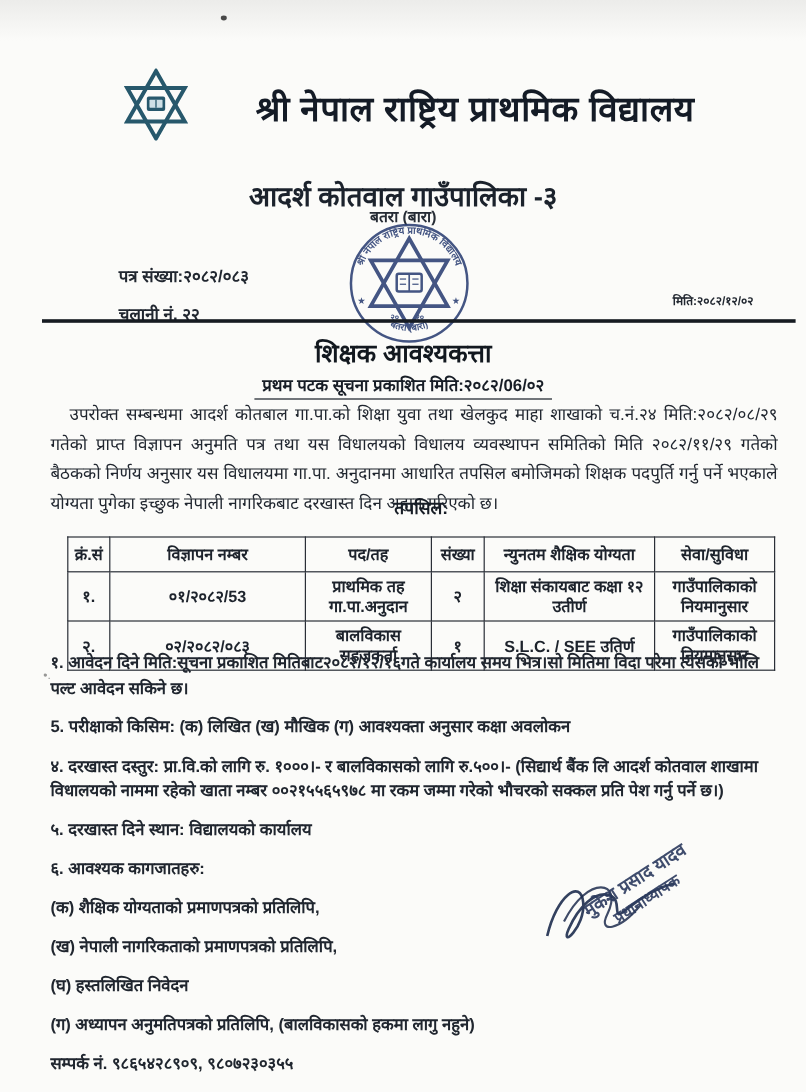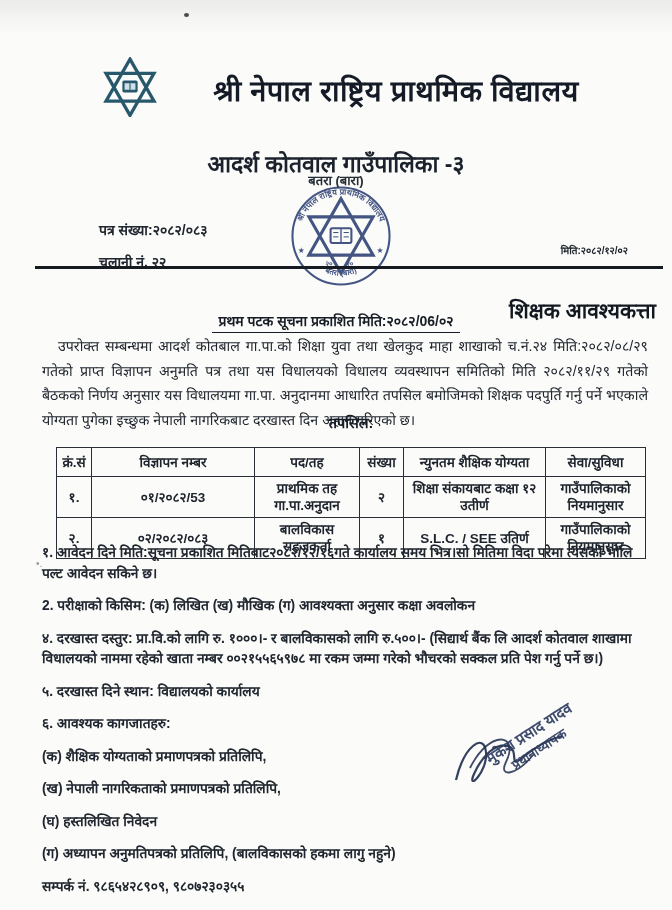--- a/index.html
+++ b/index.html
@@ -32,21 +32,21 @@
     text-align:center;font-size:13px;font-weight:600;color:#262c35;
   }
   .meta-left{position:absolute;left:54px;top:214px;font-size:14px;font-weight:bold;line-height:32px;margin-left:45px;}
   .meta-right{position:absolute;right:44px;top:243px;font-size:10px;font-weight:bold;}
   .seal{position:absolute;left:286px;top:184px;width:110px;height:104px;opacity:.88;}
   .rule{position:absolute;left:35px;top:266px;width:628px;height:3px;background:#161b22;}
 
   
   .notice-title{
     position:absolute;left:0;right:0;top:280px;
-    text-align:right;font-size:21px;font-weight:bold;color:#12181f;margin:16px;
+    text-align:center;font-size:21px;font-weight:bold;color:#12181f;margin:0;
   }
   .notice-subtitle{
     position:absolute;left:0;right:0;top:311px;text-align:center;
   }
   .notice-subtitle span{
     display:inline-block;font-size:14px;font-weight:bold;color:#171d26;
     border-bottom:1.6px solid #171d26;padding:0 6px 2px 6px;
   }
   .body-par{
     position:absolute;left:42px;top:334px;width:606px;
@@ -185,21 +185,21 @@
       <td>बालविकास सहजकर्ता</td>
       <td>१</td>
       <td>S.L.C. / SEE उतिर्ण</td>
       <td>गाउँपालिकाको नियमानुसार</td>
     </tr>
   </tbody>
     </table>
 
   <div class="terms">
     <p>१. आवेदन दिने मिति:सूचना प्रकाशित मितिबाट२०८२/१२/१६गते कार्यालय समय भित्र।सो मितिमा विदा परेमा त्यसको भोलि पल्ट आवेदन सकिने छ।</p>
-    <p>2. परीक्षाको किसिम: (क) लिखित (ख) मौखिक (ग) आवश्यक्ता अनुसार कक्षा अवलोकन</p>
+    <p>5. परीक्षाको किसिम: (क) लिखित (ख) मौखिक (ग) आवश्यक्ता अनुसार कक्षा अवलोकन</p>
     <p>४. दरखास्त दस्तुर: प्रा.वि.को लागि रु. १०००।- र बालविकासको लागि रु.५००।- (सिद्यार्थ बैंक लि आदर्श कोतवाल शाखामा विधालयको नाममा रहेको खाता नम्बर ००२१५५६५९७८ मा रकम जम्मा गरेको भौचरको सक्कल प्रति पेश गर्नु पर्ने छ।)</p>
     <p>५. दरखास्त दिने स्थान: विद्यालयको कार्यालय</p>
     <p>६. आवश्यक कागजातहरु:</p>
     <p>(क) शैक्षिक योग्यताको प्रमाणपत्रको प्रतिलिपि,</p>
     <p>(ख) नेपाली नागरिकताको प्रमाणपत्रको प्रतिलिपि,</p>
     <p>(घ) हस्तलिखित निवेदन</p>
     <p>(ग) अध्यापन अनुमतिपत्रको प्रतिलिपि, (बालविकासको हकमा लागु नहुने)</p>
     <p>सम्पर्क नं. ९८६५४२८९०९, ९८०७२३०३५५</p>
   </div>
 

